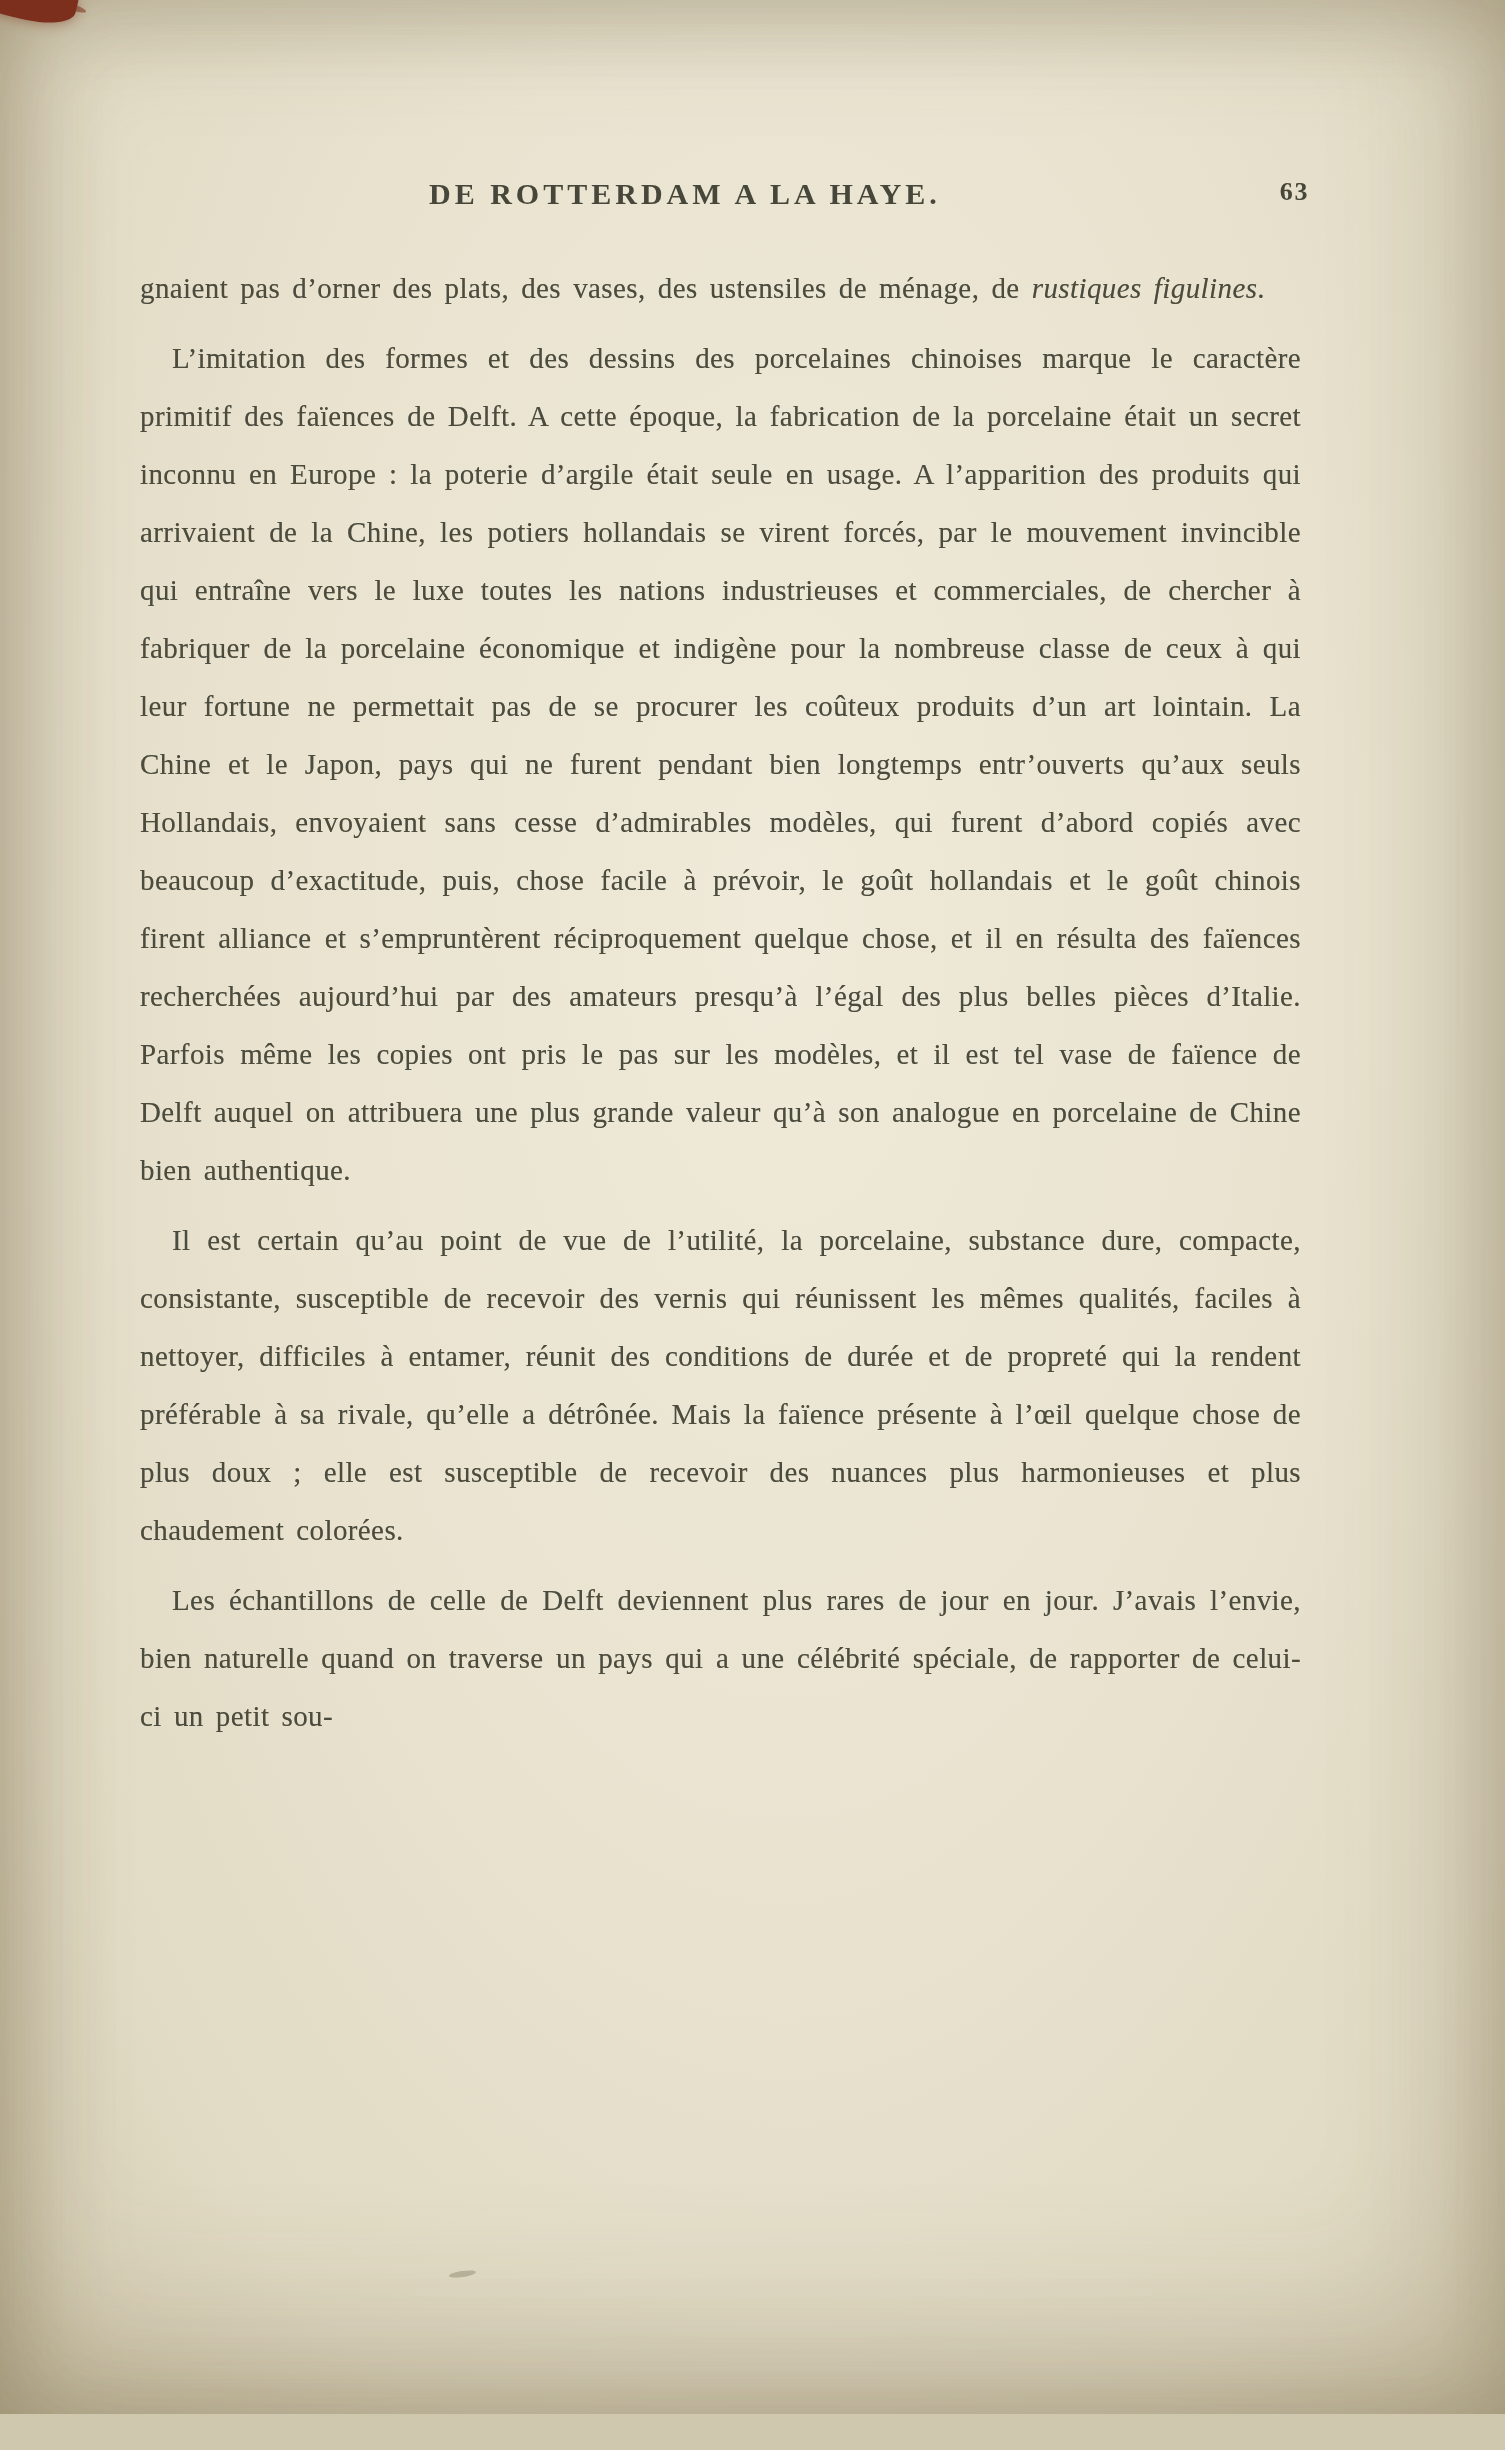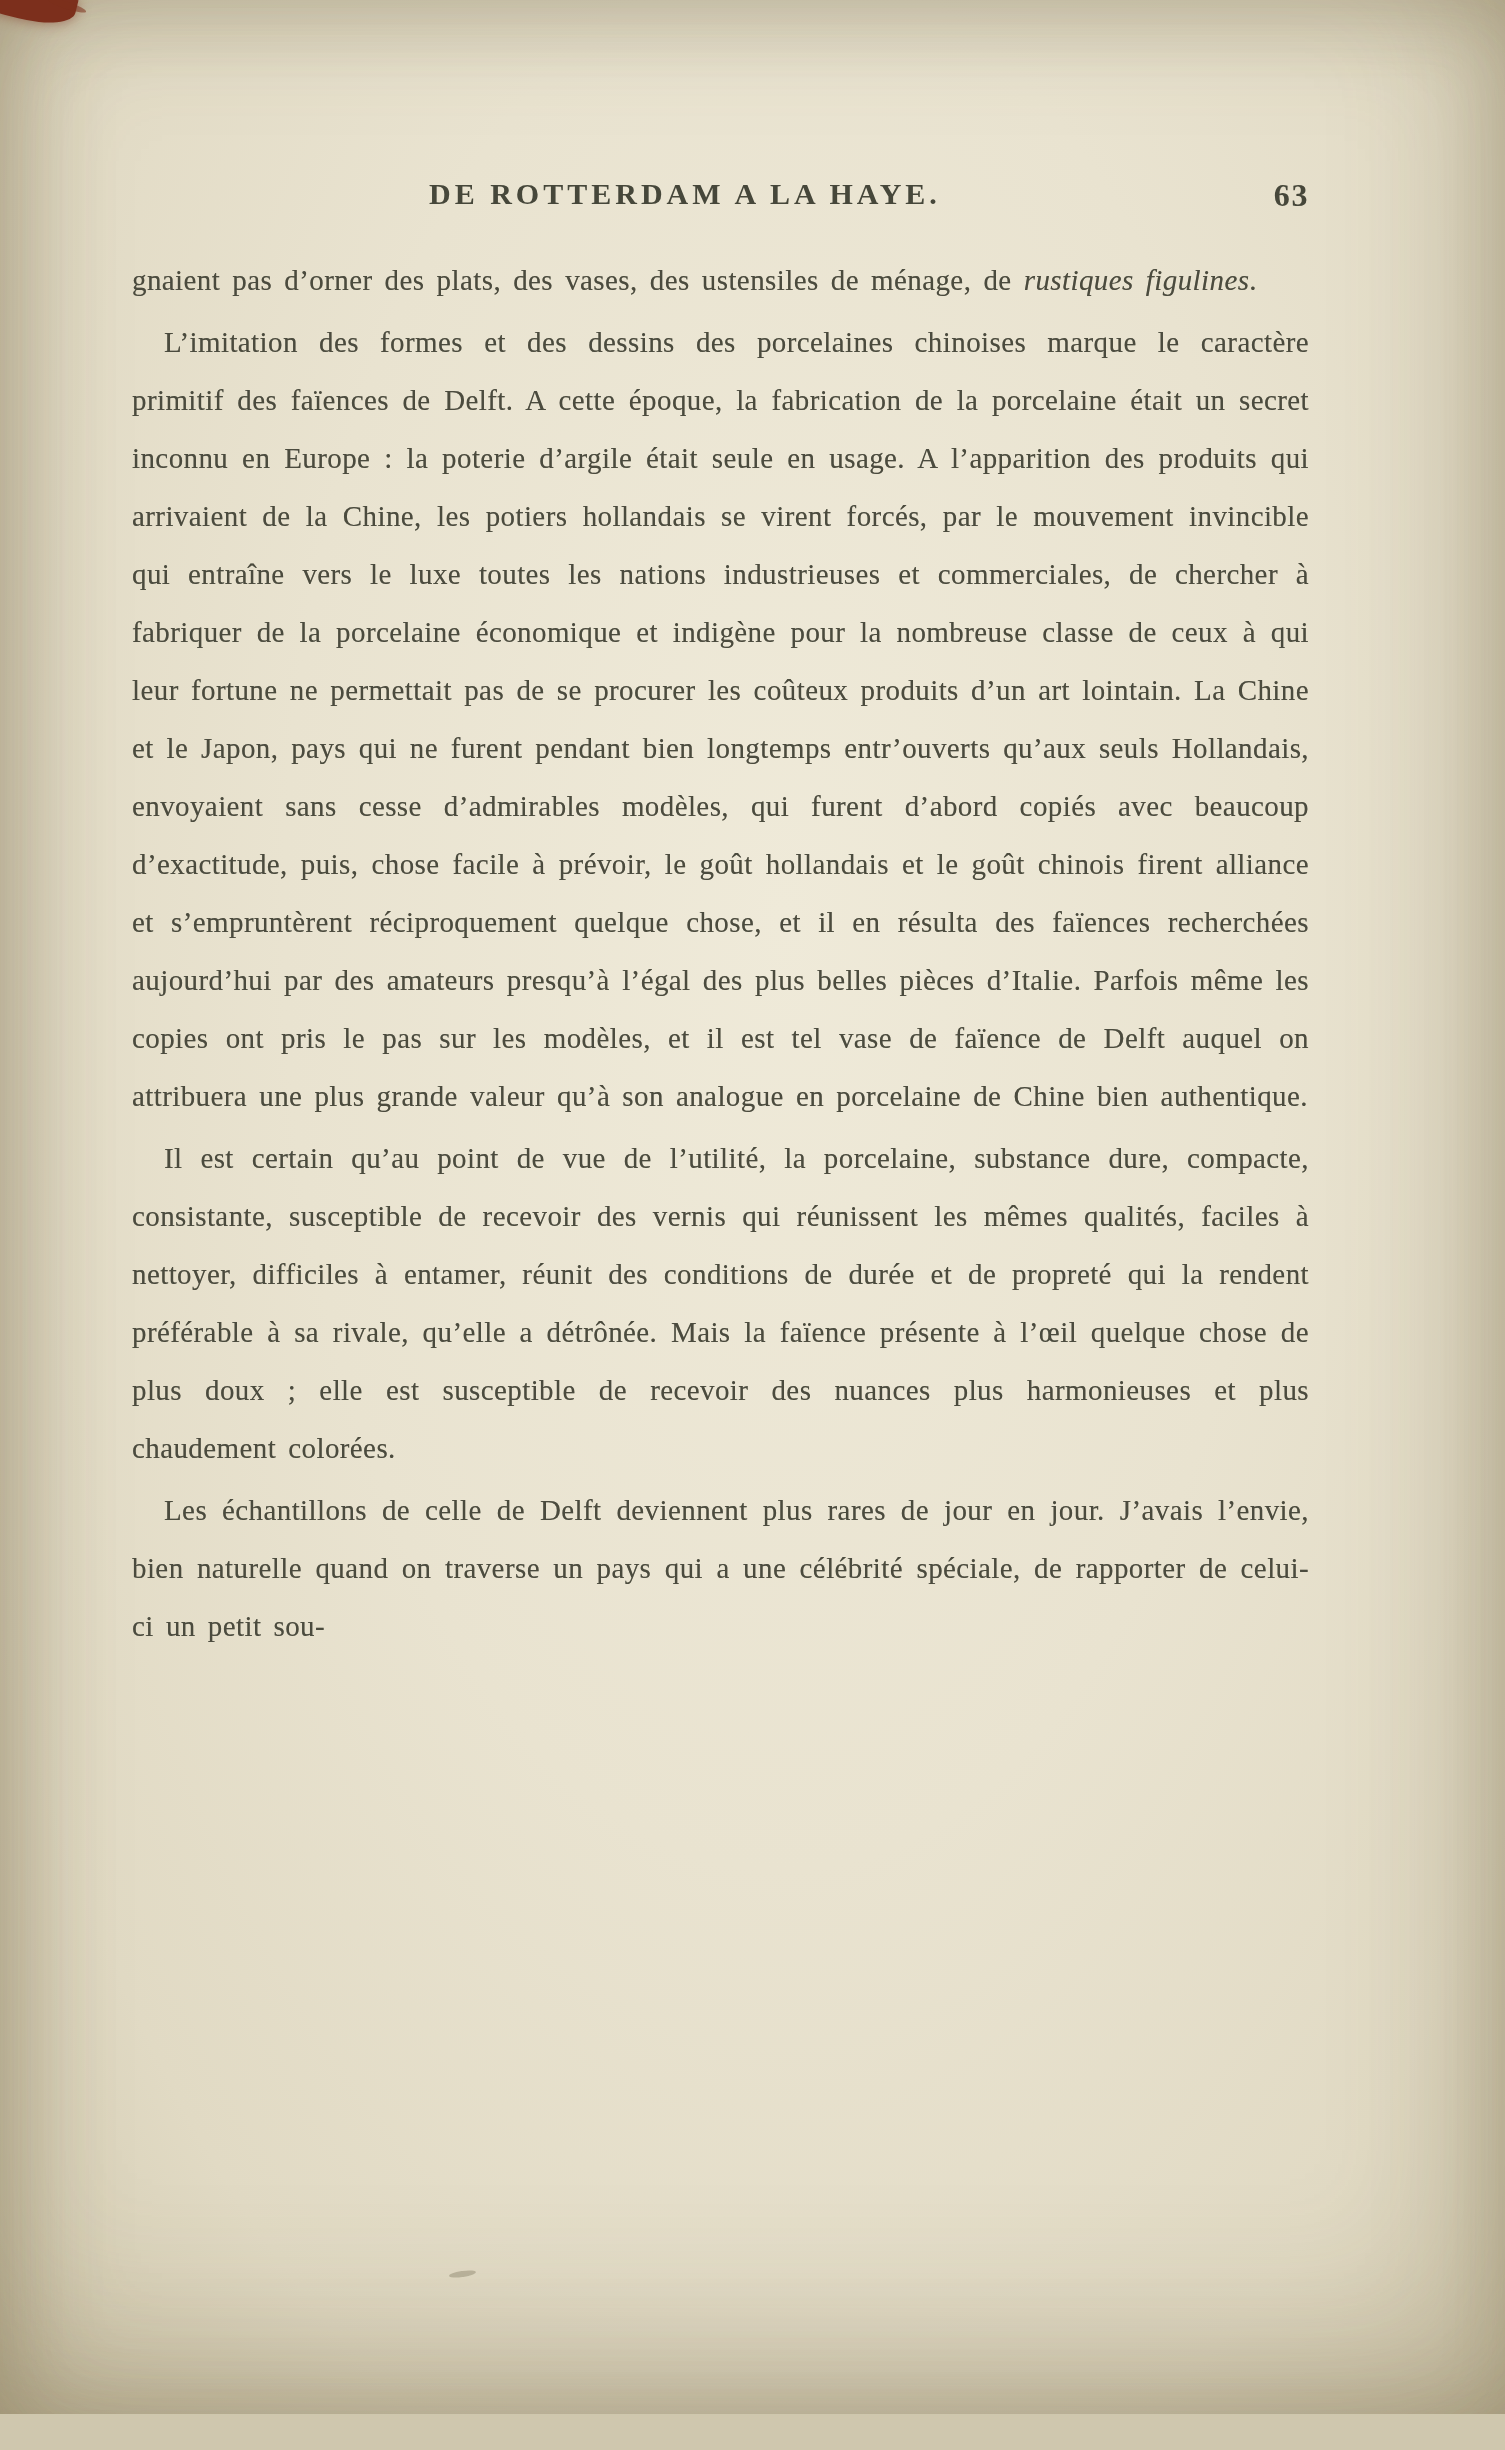--- a/index.html
+++ b/index.html
@@ -75,36 +75,36 @@
     top: 0;
     font-size: 30px;
     letter-spacing: 4px;
     white-space: nowrap;
     color: #46473a;
   }
   .page-number {
     position: absolute;
     right: 3.6px;
     top: 0;
-    font-size: 32px;
+    font-size: 26px;
     letter-spacing: 1.8px;
     color: #46473a;
     margin-left: 32px;
   }
   .body-text {
     font-size: 29px;
     line-height: 58px;
     text-align: justify;
     letter-spacing: 0.4px;
     word-spacing: 4.5px;
     color: #4b4b3e;
     text-shadow: 0 0 0.5px rgba(75, 75, 62, 0.45);
   }
   .para {
-    margin: 4px;
+    margin: 12px;
     padding: 0;
     font-family: Liberation Serif, serif;
   }
   .para.indent {
     text-indent: 32px;
   }
   em {
     font-style: italic;
   }
 </style>

